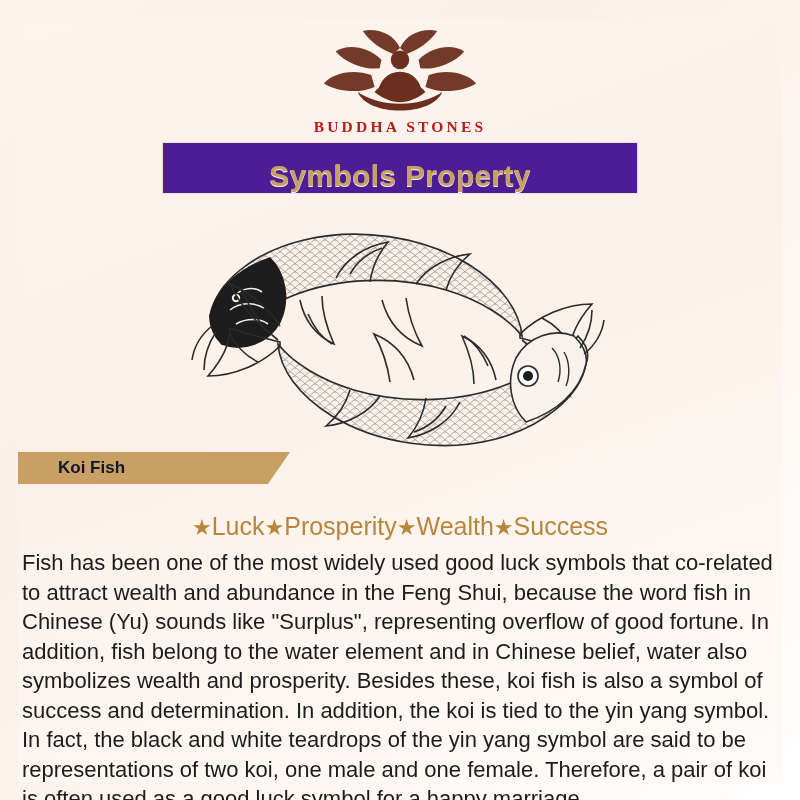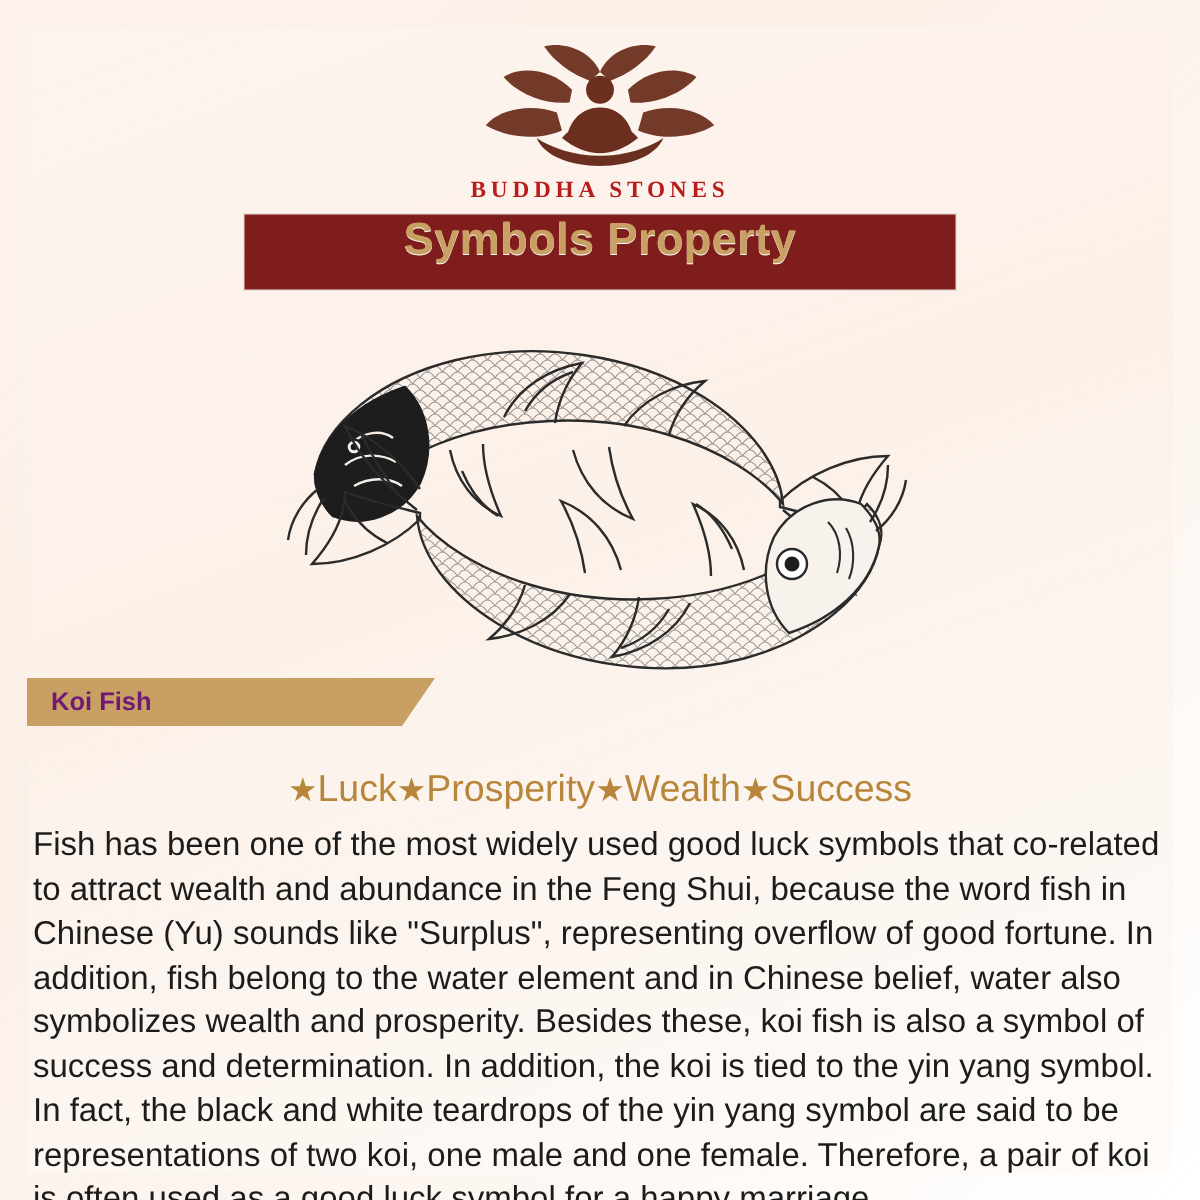--- a/index.html
+++ b/index.html
@@ -81,23 +81,23 @@
     color: #b91c1c;
     font-family: "Liberation Serif", serif;
   }
   
   .title-banner {
     position: absolute;
     top: 143px;
     left: 163px;
     width: 474px;
     height: 50px;
-    background: #7f1d1d;
+    background: #4c1d95;
     display: flex;
-    align-items: flex-start;
+    align-items: flex-end;
     justify-content: center;
     box-shadow: 0 0 0 1px rgba(220,205,190,0.5);
   }
   .title-banner .title-text {
     font-size: 30px;
     font-weight: bold;
     color: #c9a063;
     font-family: "Liberation Sans", sans-serif;
     letter-spacing: 0.3px;
     text-shadow: 0 1px 0 #fff;
@@ -115,25 +115,26 @@
     position: absolute;
     top: 452px;
     left: 18px;
     height: 32px;
     width: 250px;
     background: #c9a063;
     display: flex;
     align-items: center;
   }
   .label-tab .tab-text {
-    color: #701a75;
+    color: #0f172a;
     font-size: 17px;
     font-weight: bold;
-    padding-left: 16px;
-    font-family: "Liberation Sans", sans-serif;
+    padding-left: 28px;
+    font-family: "Liberation Sans", sans-serif;
+    margin-left: 12px;
   }
   .label-tab-point {
     position: absolute;
     top: 452px;
     left: 268px;
     width: 0; height: 0;
     border-top: 32px solid #c9a063;
     border-right: 22px solid transparent;
   }
   

